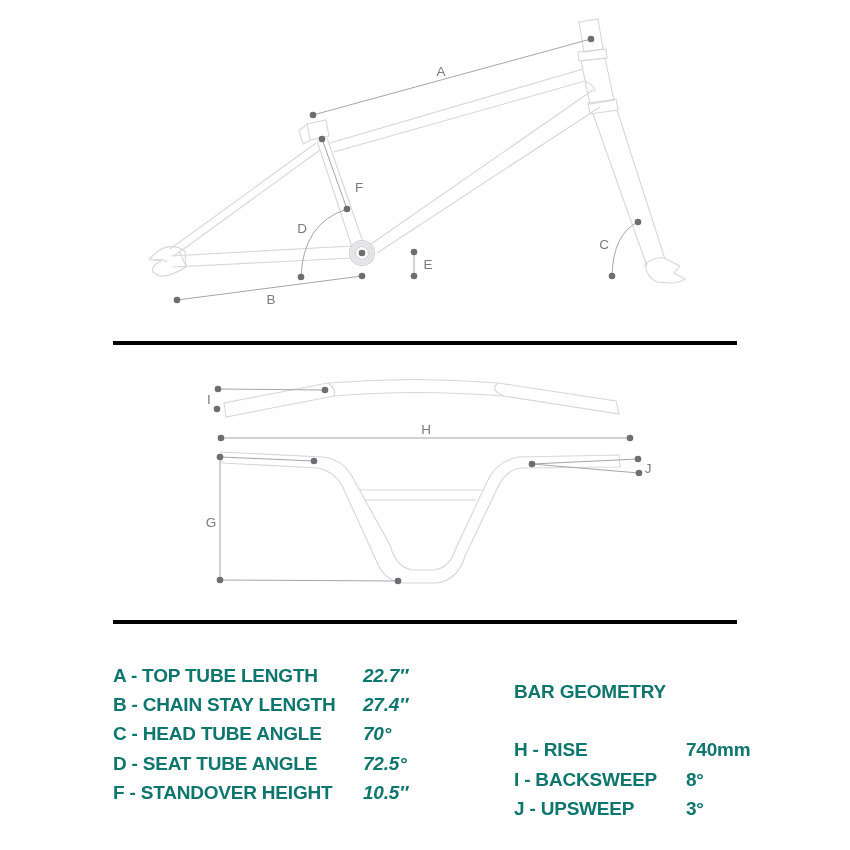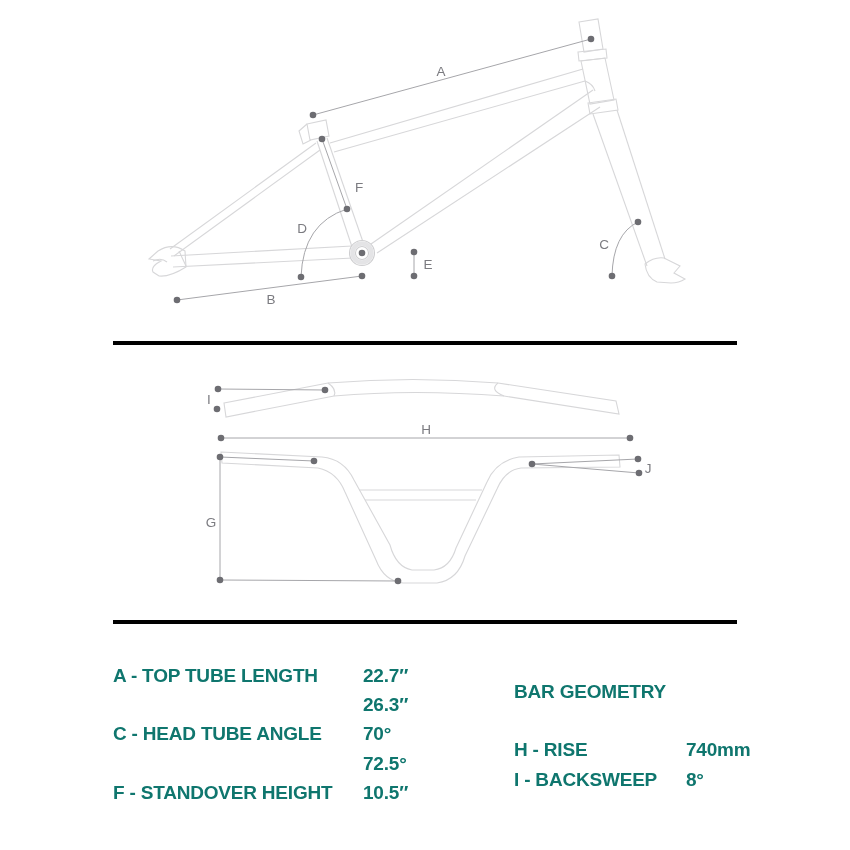--- a/index.html
+++ b/index.html
@@ -12,21 +12,21 @@
   .dimline{stroke:#a6a6aa;fill:none;stroke-width:1;}
   .dot{fill:#6d6d72;stroke:none;}
   .dim-label{font-family:"Liberation Sans",sans-serif;font-size:13.5px;font-weight:500;
              fill:#7b7b80;text-anchor:middle;}
   
   .spec-col{position:absolute;color:#0f766e;font-weight:700;font-size:19px;
             letter-spacing:-0.2px;font-stretch:condensed;}
   .spec-row{position:relative;height:29.3px;display:flex;align-items:center;white-space:nowrap;}
   .spec-value{position:absolute;top:0;height:29.3px;display:flex;align-items:center;}
   #left-col{left:113px;top:661px;width:340px;}
-  #left-col .spec-value{left:250px;}
+  #left-col .spec-value{left:250px;font-style:italic;}
   #right-col{left:514px;top:661px;width:260px;margin-top:16px;}
   #right-col .spec-value{left:172px;}
 </style>
 </head>
 <body>
 
 <div id="page">
 
   <svg class="abs" style="left:0;top:0" width="850" height="340" viewBox="0 0 850 340">
     <g class="tube">
@@ -140,27 +140,29 @@
   </svg>
 
   <div class="divider" style="top:620px"></div>
 
   <div id="left-col" class="spec-col">
     <div class="spec-row">
       <span>A - TOP TUBE LENGTH</span>
       <span class="spec-value">22.7″</span>
     </div>
     <div class="spec-row">
-      <span class="spec-value">26.3″</span>
+      <span>B - CHAIN STAY LENGTH</span>
+      <span class="spec-value">27.4″</span>
     </div>
     <div class="spec-row">
       <span>C - HEAD TUBE ANGLE</span>
       <span class="spec-value">70°</span>
     </div>
     <div class="spec-row">
+      <span>D - SEAT TUBE ANGLE</span>
       <span class="spec-value">72.5°</span>
     </div>
     <div class="spec-row">
       <span>F - STANDOVER HEIGHT</span>
       <span class="spec-value">10.5″</span>
     </div>
   </div>
 
   <div id="right-col" class="spec-col">
     <div class="spec-row">
@@ -168,15 +170,19 @@
     </div>
     <div class="spec-row"></div>
     <div class="spec-row">
       <span>H - RISE</span>
       <span class="spec-value">740mm</span>
     </div>
     <div class="spec-row">
       <span>I - BACKSWEEP</span>
       <span class="spec-value">8°</span>
     </div>
+    <div class="spec-row">
+      <span>J - UPSWEEP</span>
+      <span class="spec-value">3°</span>
+    </div>
   </div>
 
 </div>
 
 </body></html>

